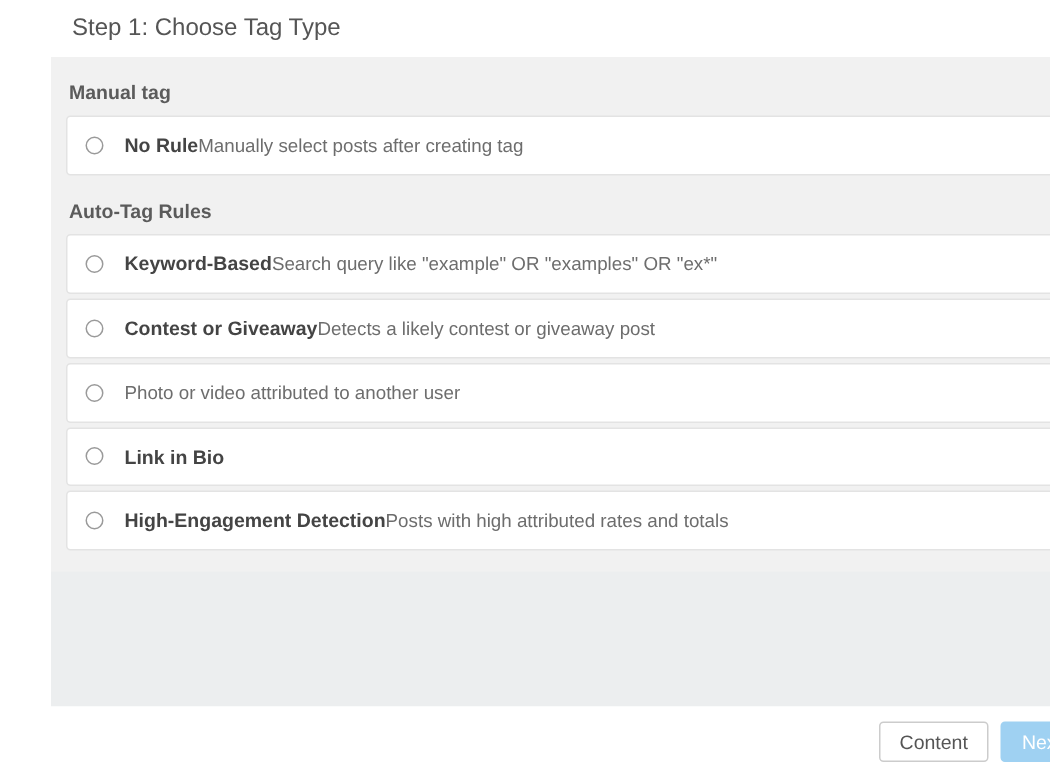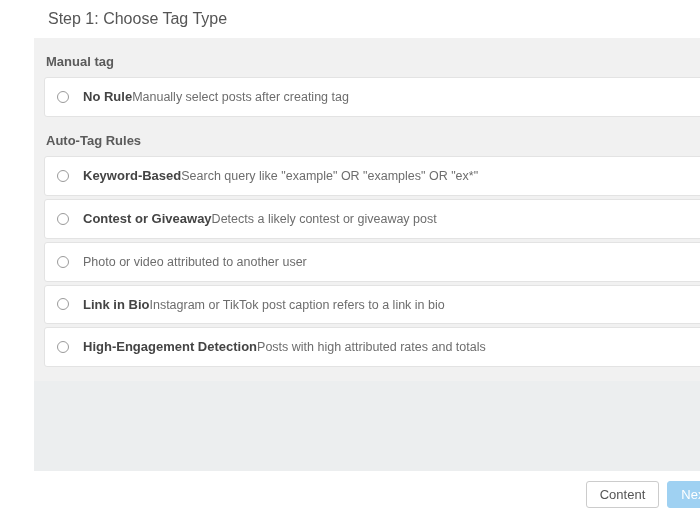--- a/index.html
+++ b/index.html
@@ -164,21 +164,20 @@
           <div class="radio"></div>
           <div class="option-text">
             <div class="option-desc">Photo or video attributed to another user</div>
           </div>
         </div>
 
         <div class="option-card">
           <div class="radio"></div>
           <div class="option-text">
             <div class="option-title">Link in Bio</div>
-            <div class="option-desc">Instagram or TikTok post caption refers to a link in bio</div>
           </div>
         </div>
 
         <div class="option-card">
           <div class="radio"></div>
           <div class="option-text">
             <div class="option-title">High-Engagement Detection</div>
             <div class="option-desc">Posts with high attributed rates and totals</div>
           </div>
         </div>

